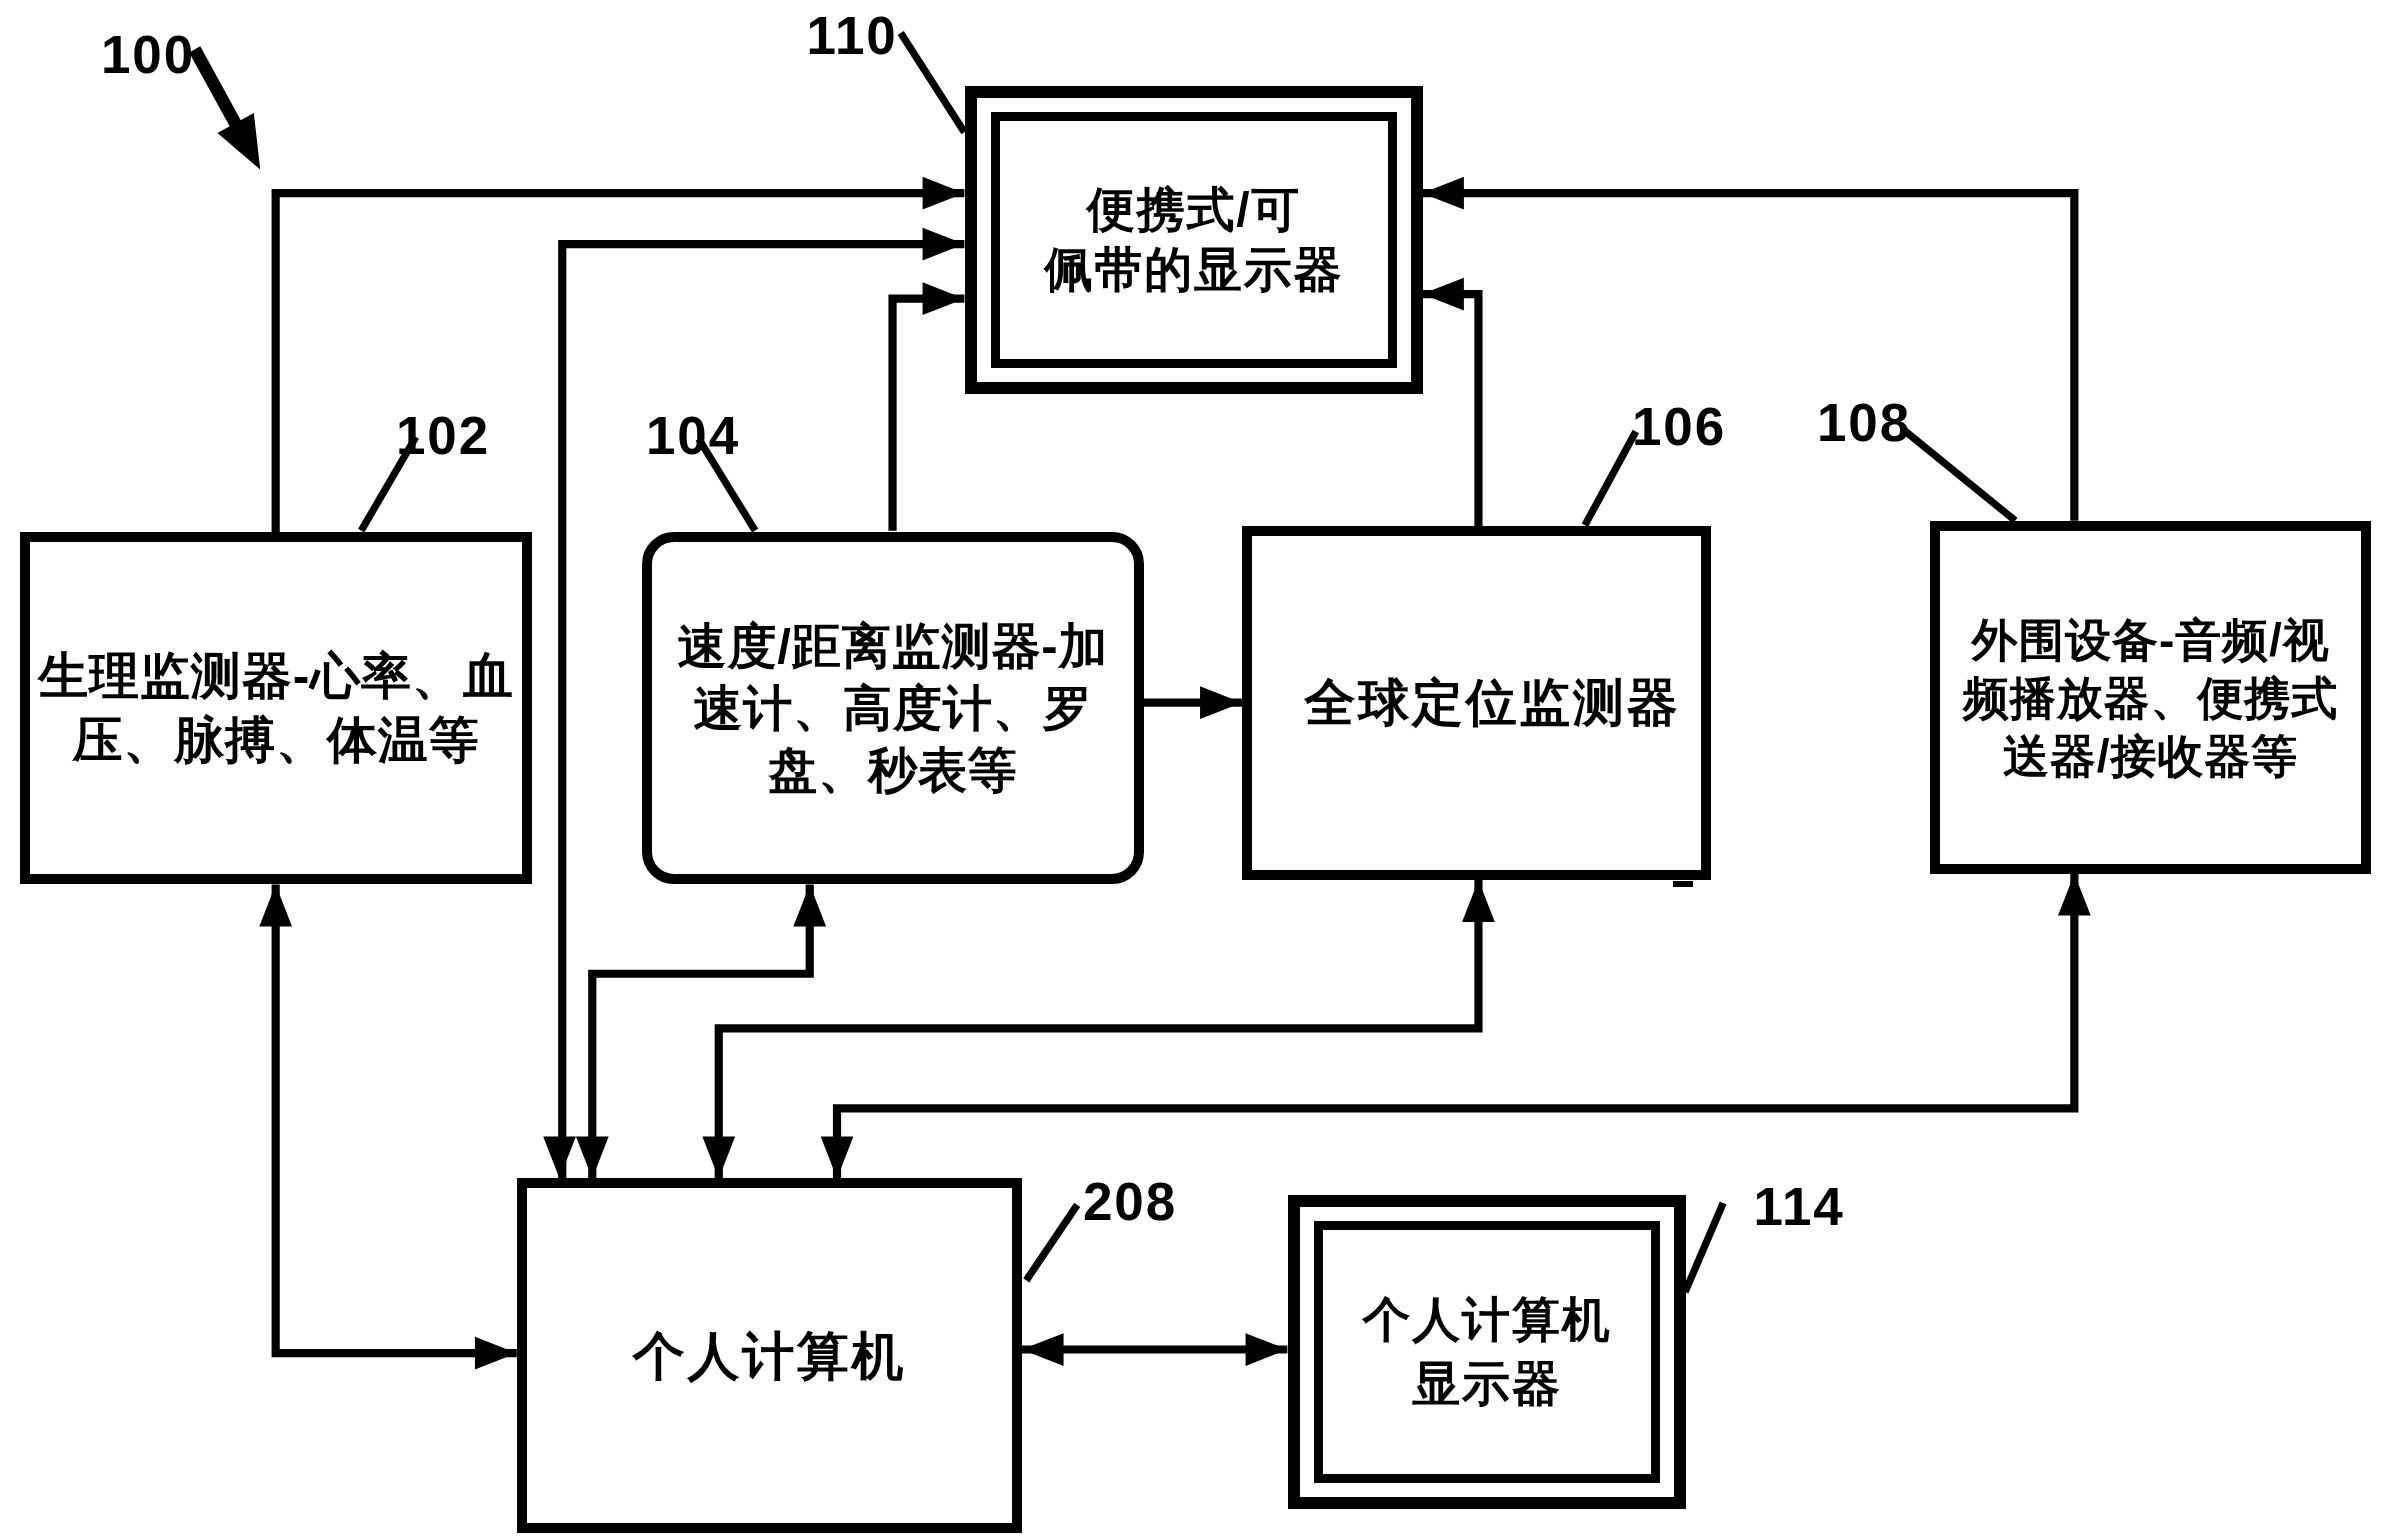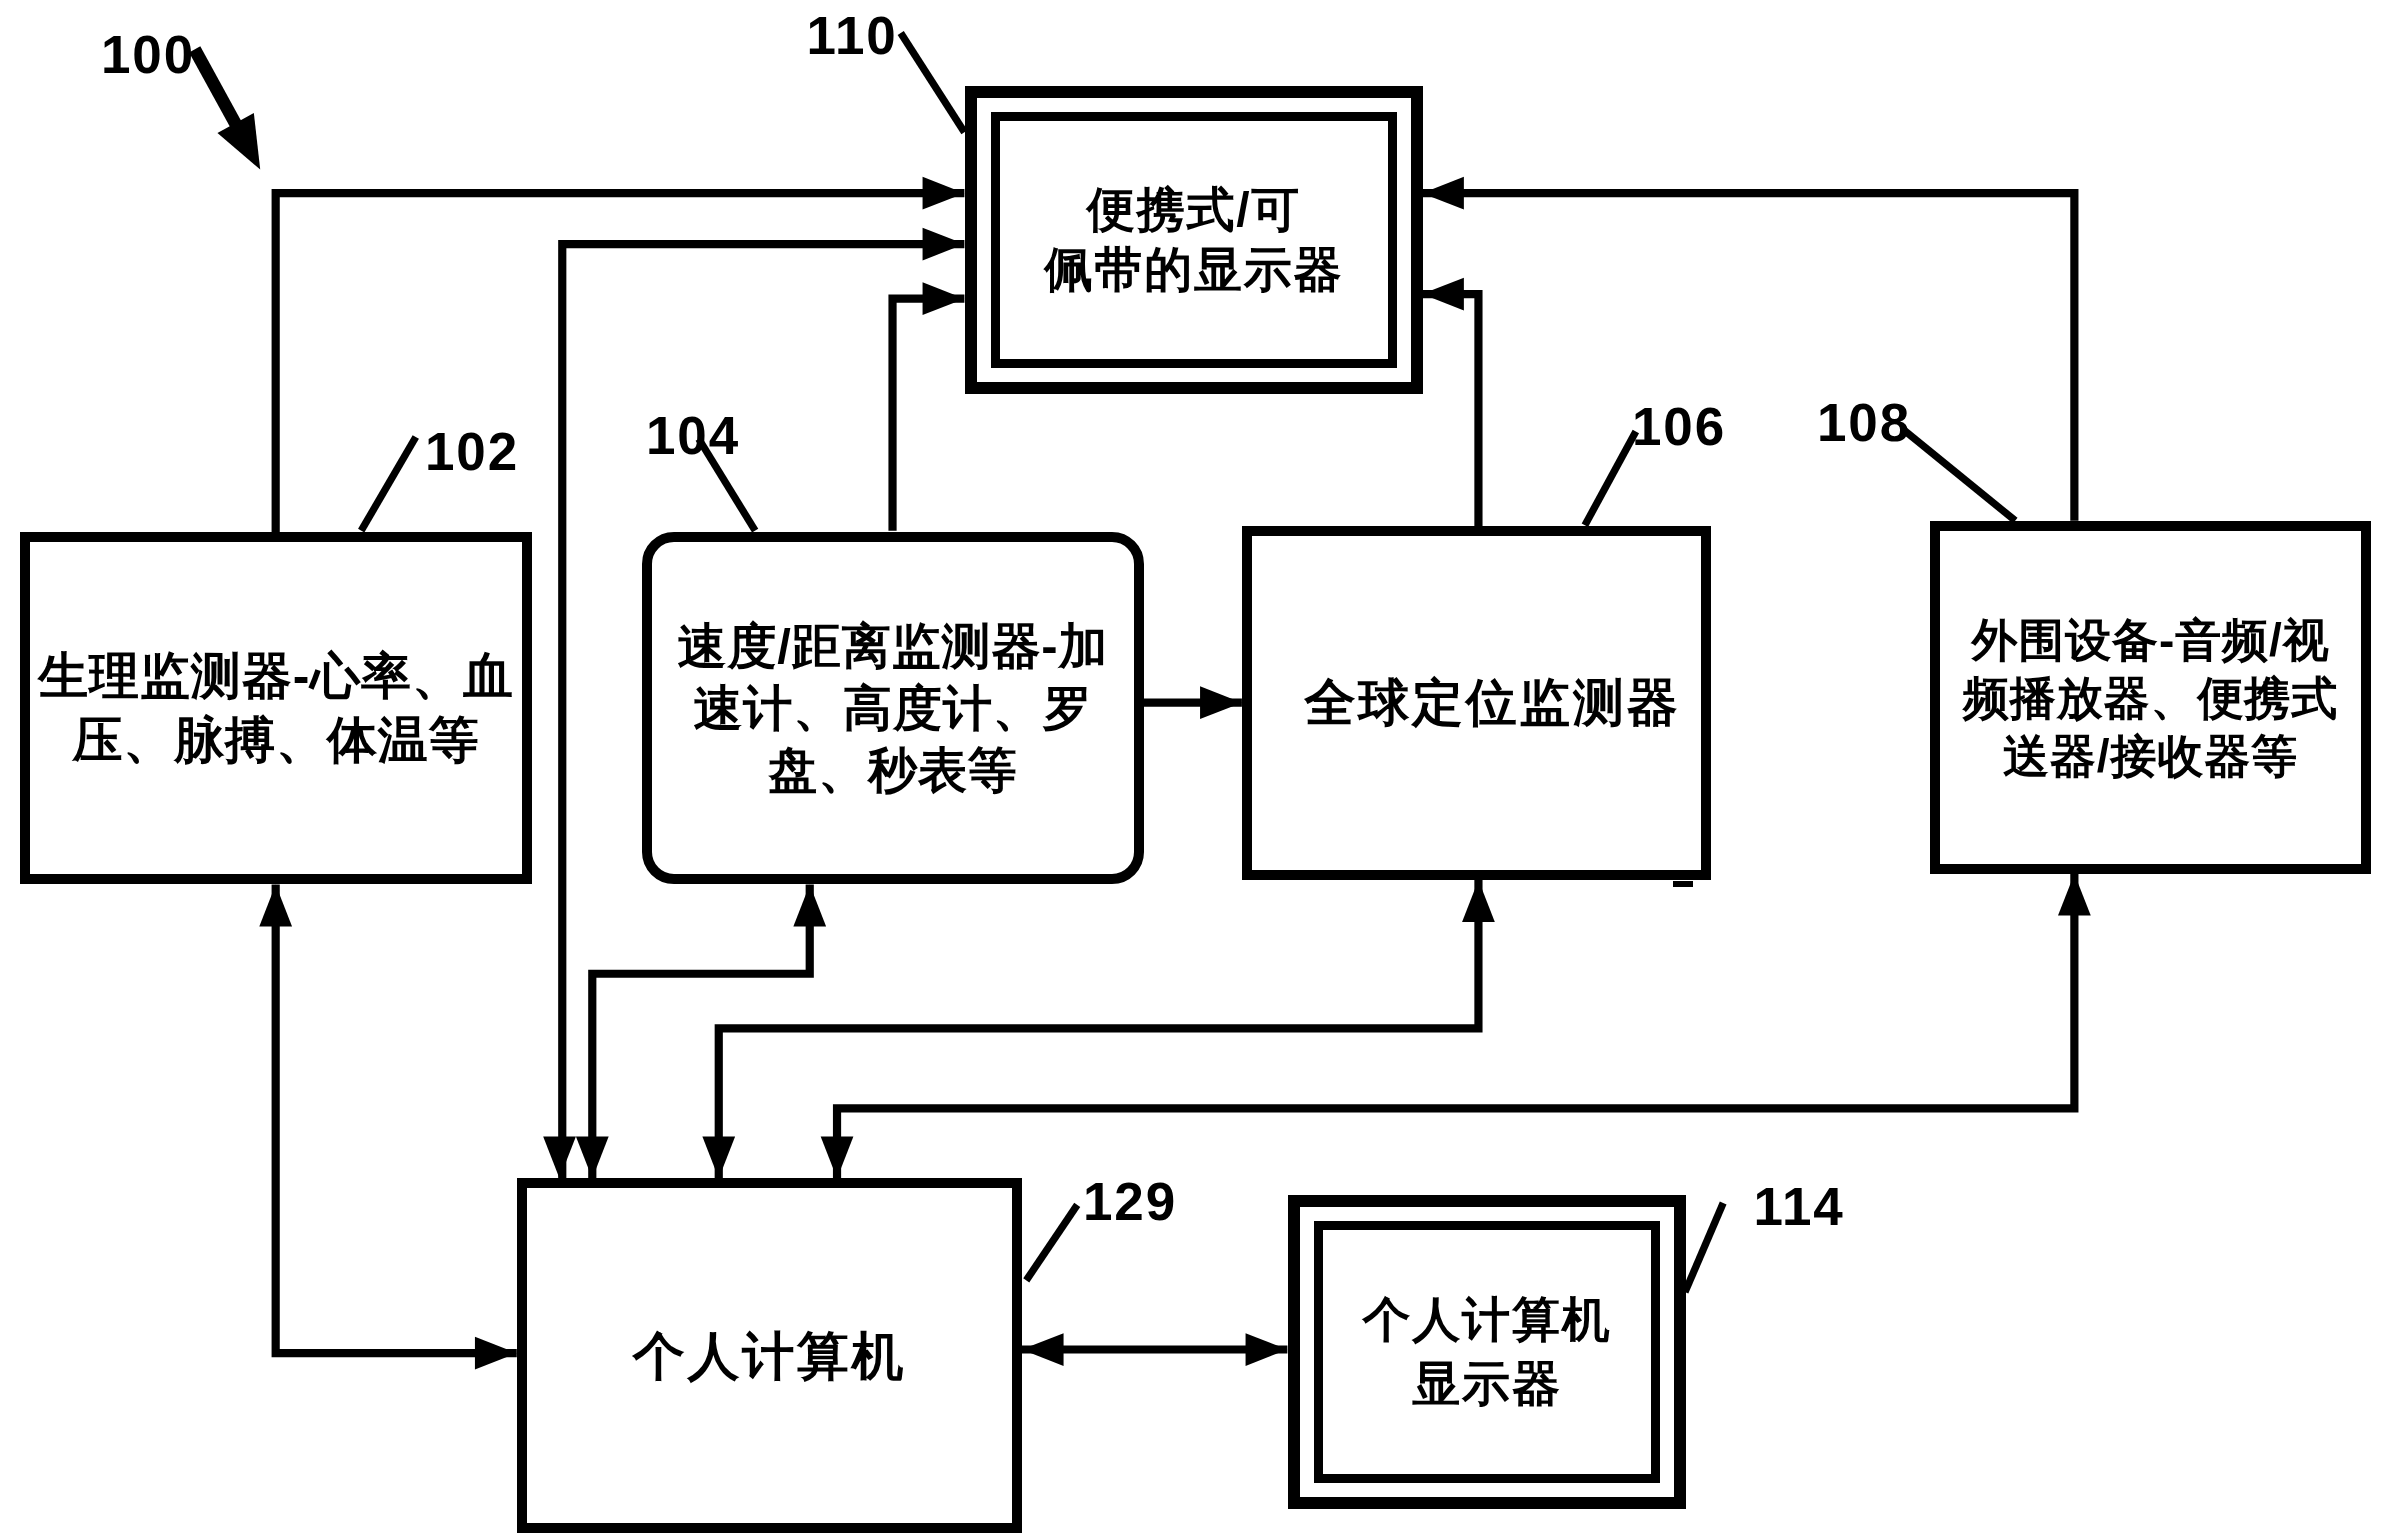--- a/index.html
+++ b/index.html
@@ -140,23 +140,23 @@
 
   <div class="dbl-outer" style="left:1288px; top:1195px; width:398px; height:314px;">
     <div class="dbl-inner f114">
       <span>个人计算机</span>
       <span>显示器</span>
     </div>
   </div>
 
   <div class="ref" style="left:148px; top:54px;">100</div>
   <div class="ref" style="left:852px; top:35px;">110</div>
-  <div class="ref" style="left:472px; top:435px;margin-top:16px;">102</div>
+  <div class="ref" style="left:443px; top:435px;">102</div>
   <div class="ref" style="left:693px; top:435px;">104</div>
   <div class="ref" style="left:1679px; top:426px;">106</div>
   <div class="ref" style="left:1864px; top:422px;">108</div>
-  <div class="ref" style="left:1130px; top:1201px;">129</div>
+  <div class="ref" style="left:1130px; top:1201px;">208</div>
   <div class="ref" style="left:1799px; top:1206px;">114</div>
 
   <div class="stray" style="left:1673px; top:881px; width:20px; height:6.4px;"></div>
 
 </div>
 
 
 </body></html>

